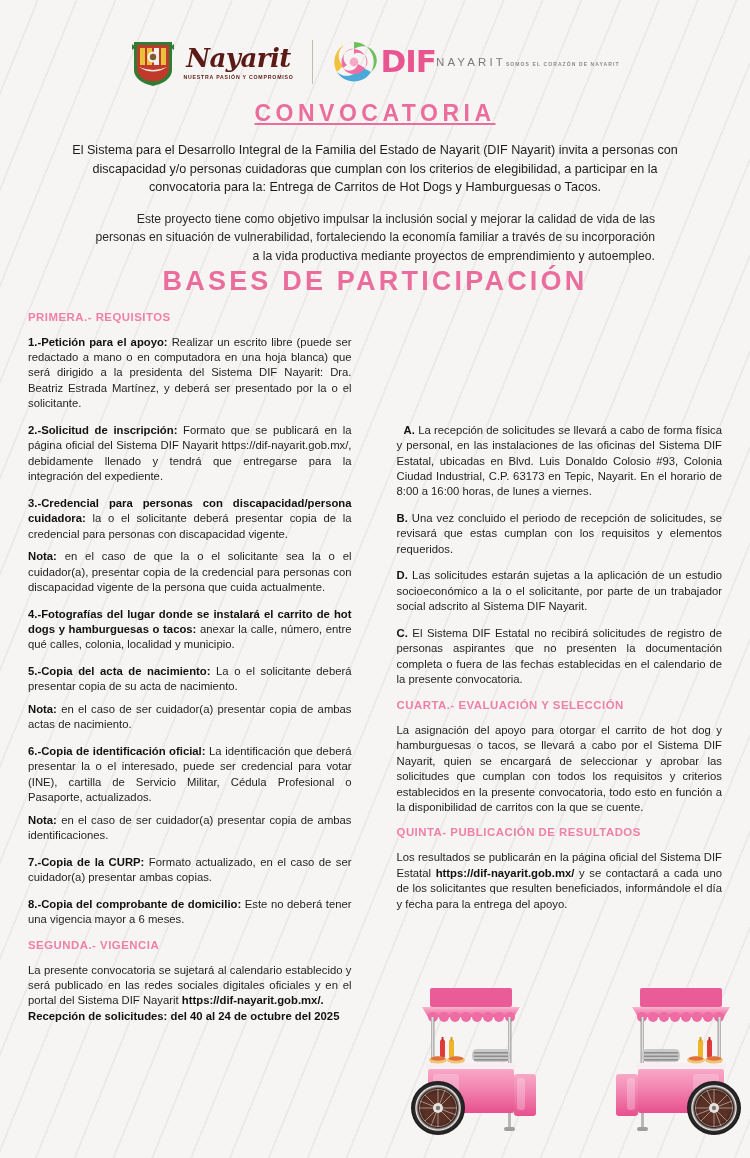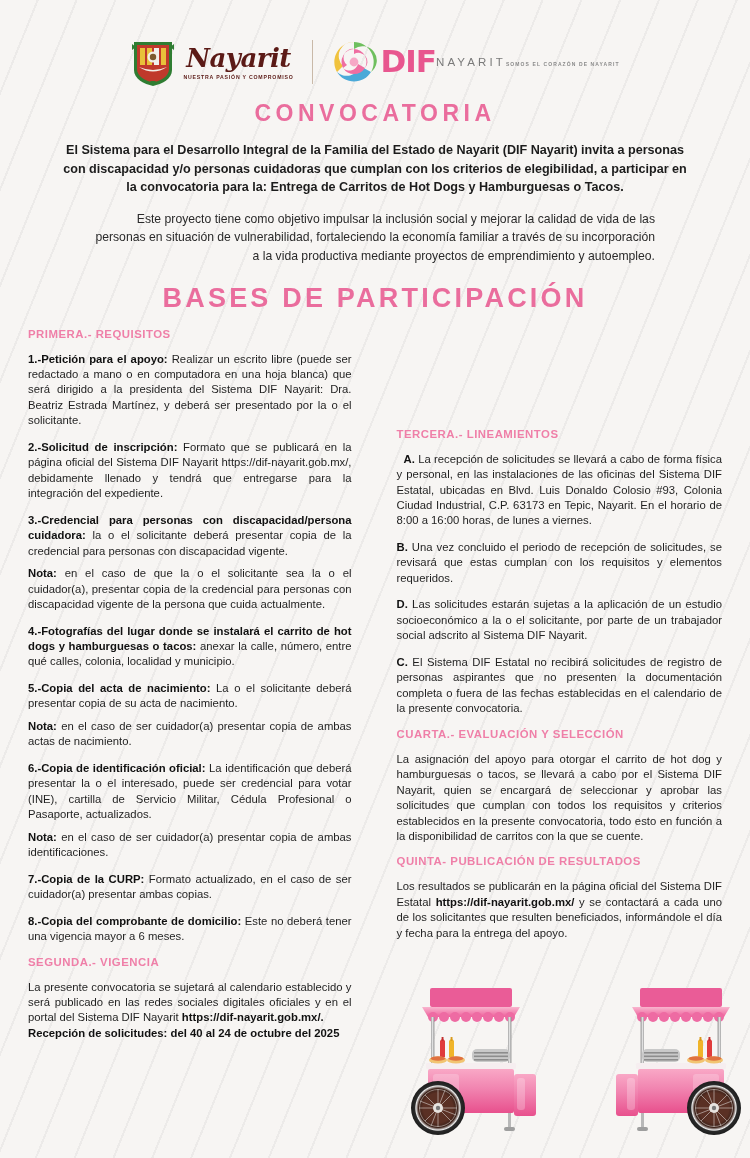--- a/index.html
+++ b/index.html
@@ -57,35 +57,36 @@
     font-weight:bold;margin-top:3px;white-space:nowrap;
   }
 
   .convocatoria{
     text-align:center;
     color:#ea6d9d;
     font-weight:bold;
     font-size:23px;
     letter-spacing:4.5px;
     margin-top:10px;
+    text-decoration:underline;
   }
 
   .intro-bold{
     width:630px;margin:14px auto 0 auto;
-    text-align:center;font-weight:bold;font-size:12.6px;
+    text-align:center;font-weight:normal;font-size:12.6px;
     line-height:1.48;color:#1c1c1c;
   }
   .intro-normal{
     width:560px;margin:13px auto 0 auto;
     text-align:right;font-size:12.2px;line-height:1.52;color:#2a2a2a;
   }
 
   .bases-title{
     text-align:center;color:#ea6d9d;font-weight:bold;
-    font-size:27px;letter-spacing:3.2px;margin-top:17px;
+    font-size:27px;letter-spacing:3.2px;
   }
 
   
   .columns{
     display:flex;gap:45px;
     padding:14px 28px 0 28px;
     align-items:center;
   }
   .col{width:329px;}
   .col-right{width:331px;}
@@ -194,21 +195,20 @@
 
       <p class="body"><b>8.-Copia del comprobante de domicilio:</b><span> Este no deberá tener una vigencia mayor a 6 meses.</span></p>
 
       <div class="sec-head spaced">SEGUNDA.- VIGENCIA</div>
 
       <p class="body"><span>La presente convocatoria se sujetará al calendario establecido y será publicado en las redes sociales digitales oficiales y en el portal del Sistema DIF Nayarit </span><b>https://dif-nayarit.gob.mx/.</b><br><b>Recepción de solicitudes: del 40 al 24 de octubre del 2025</b></p>
     </div>
 
     <div class="col-right">
 
-      <div class="sec-head">TERCERA.- LINEAMIENTOS</div>
 
       <p class="body"><span class="indent-a"></span><b>A.</b><span> La recepción de solicitudes se llevará a cabo de forma física y personal, en las instalaciones de las oficinas del Sistema DIF Estatal, ubicadas en Blvd. Luis Donaldo Colosio #93, Colonia Ciudad Industrial, C.P. 63173 en Tepic, Nayarit. En el horario de 8:00 a 16:00 horas, de lunes a viernes.</span></p>
 
       <p class="body"><b>B.</b><span> Una vez concluido el periodo de recepción de solicitudes, se revisará que estas cumplan con los requisitos y elementos requeridos.</span></p>
 
       <p class="body"><b>D.</b><span> Las solicitudes estarán sujetas a la aplicación de un estudio socioeconómico a la o el solicitante, por parte de un trabajador social adscrito al Sistema DIF Nayarit.</span></p>
 
       <p class="body"><b>C.</b><span> El Sistema DIF Estatal no recibirá solicitudes de registro de personas aspirantes que no presenten la documentación completa o fuera de las fechas establecidas en el calendario de la presente convocatoria.</span></p>
 
       <div class="sec-head spaced">CUARTA.- EVALUACIÓN Y SELECCIÓN</div>

